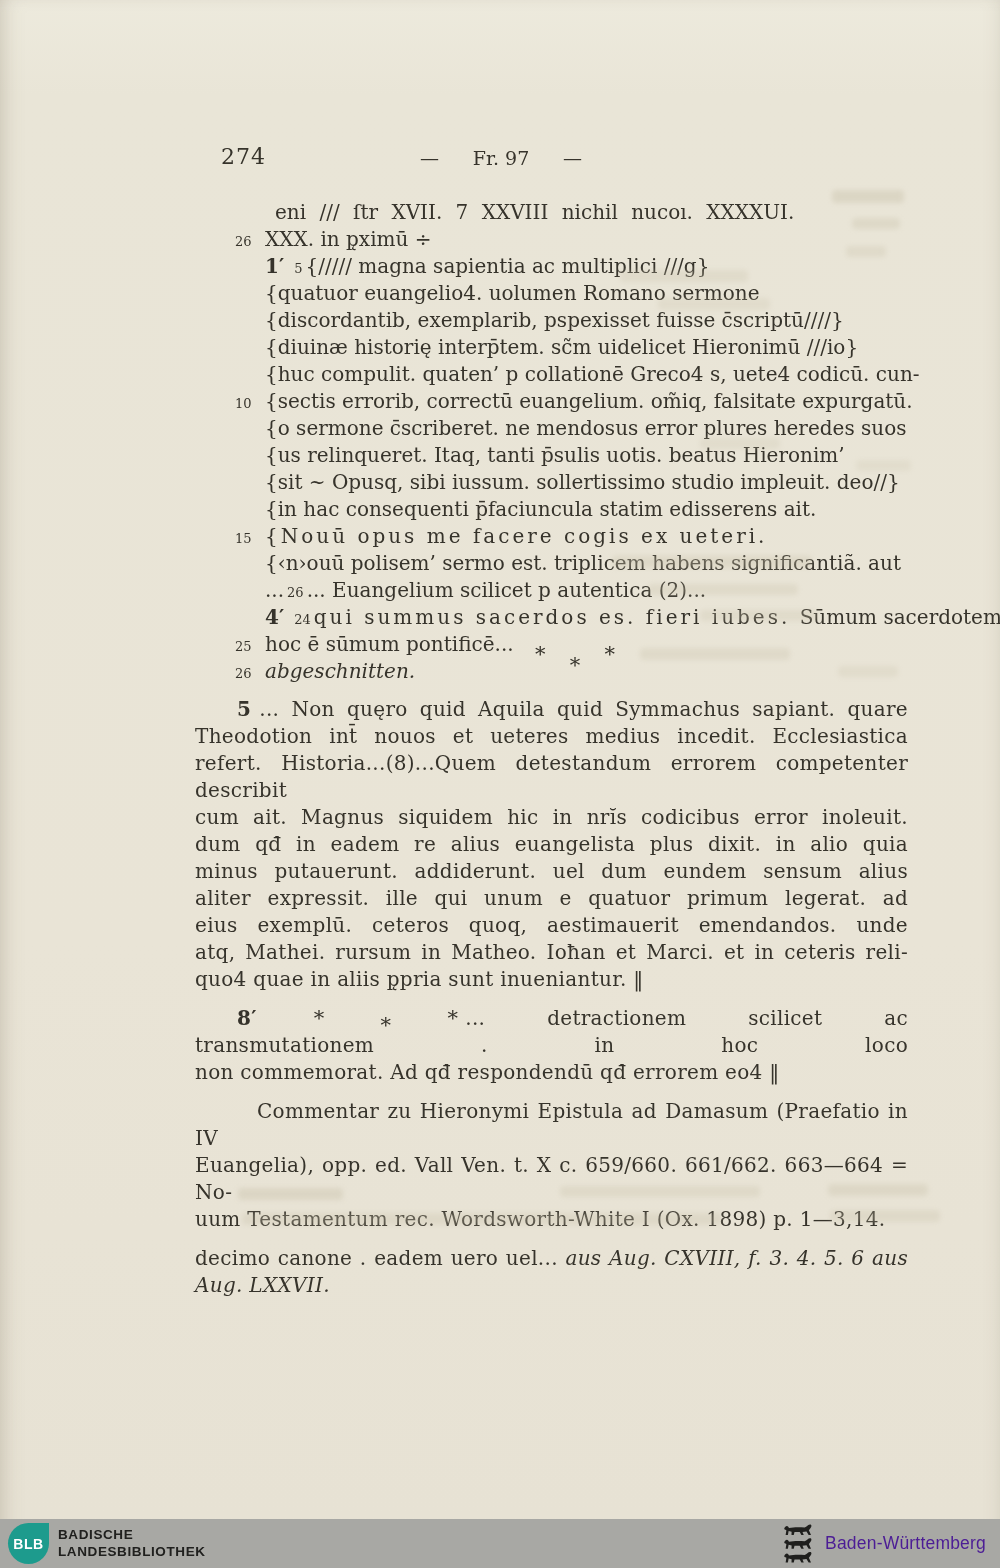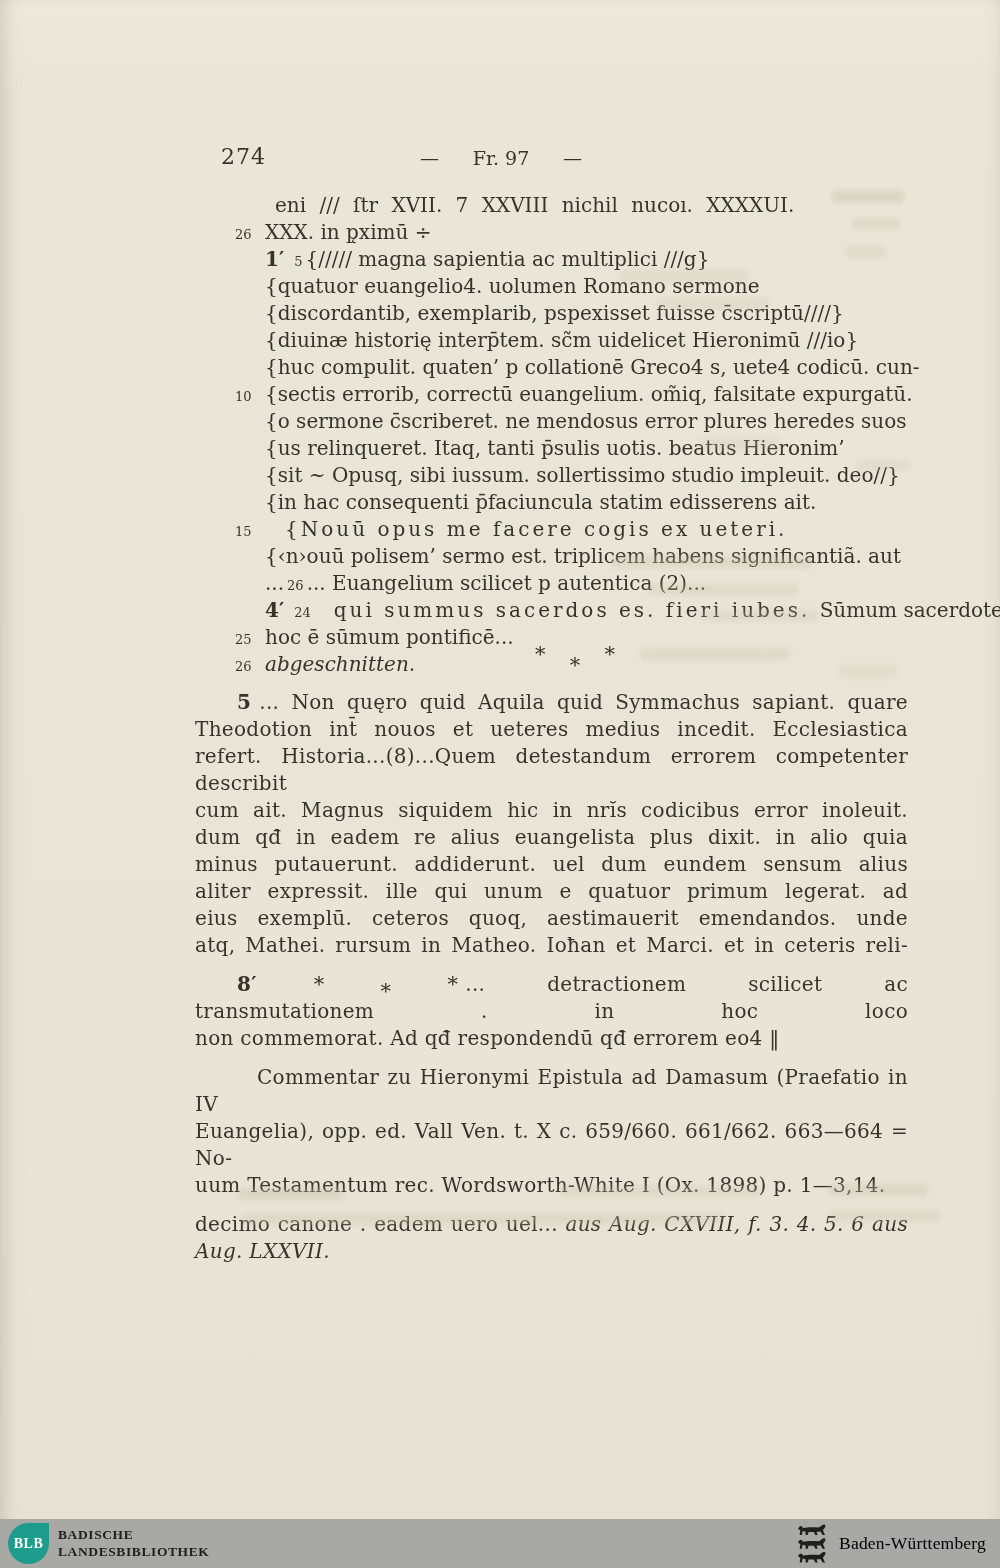--- a/index.html
+++ b/index.html
@@ -8,30 +8,30 @@
     background:linear-gradient(180deg,#edeadd 0%,#e9e5d7 6%,#e9e4d6 60%,#e7e2d4 97%);
     font-family:"DejaVu Serif", serif;
     color:#36332b;
   }
   .scan{position:absolute;inset:0;}
   
   .scan::before{content:"";position:absolute;inset:0;pointer-events:none;
     box-shadow:inset 14px 0 22px -14px rgba(120,110,90,.35), inset -10px 0 20px -14px rgba(120,110,90,.25);}
   .pgnum{position:absolute;left:221px;top:144px;font-size:22px;letter-spacing:1px;}
   .runhead{position:absolute;left:420px;top:147px;width:162px;display:flex;justify-content:space-between;font-size:19px;}
-  .content{position:absolute;left:183px;top:192px;width:737px;font-size:20px;line-height:27px;}
+  .content{position:absolute;left:183px;top:199px;width:737px;font-size:20px;line-height:27px;}
   
   .fragment{margin-left:49px;}
   .frow{display:flex;height:27px;line-height:27px;}
   .fnum{flex:none;width:33px;font-size:13px;padding-top:2px;box-sizing:border-box;padding-left:3px;}
   .ftext{flex:1;white-space:nowrap;}
   .ffol{font-weight:bold;padding-right:7px;}
   .fsub{font-size:13px;padding:0 3px;}
   .r-ws .ftext{word-spacing:7px;padding-left:10px;}
-  .r-sp .fbody{letter-spacing:3px;margin-left:20px;}
+  .r-sp .fbody{letter-spacing:3px;}
   .r-it .fbody{font-style:italic;}
   
   .para{margin:12px;}
   .p5{margin-top:11px;}
   .p8{margin-top:4px;}
   .pline{text-align:justify;text-align-last:justify;letter-spacing:.3px;}
   .pline.last{text-align-last:left;}
   .pline.first.i42{text-indent:42px;}
   .pline.first.i62{text-indent:62px;}
   .lead{font-weight:bold;padding-right:8px;}
@@ -40,28 +40,28 @@
   .rm{font-style:normal;}
   .star{display:inline-block;font-size:21px;margin:0 7px;}
   .star.low{transform:translateY(7px);}
   
   .starcluster{position:absolute;left:535px;top:644px;width:80px;display:flex;justify-content:space-between;font-size:21px;line-height:21px;}
   .starcluster .low{transform:translateY(11px);}
   
   .smudge{position:absolute;background:#c9c2ab;border-radius:4px;filter:blur(2.5px);}
   
   .footer{position:absolute;left:0;bottom:0;width:1000px;height:49px;background:#a8a8a4;
-    font-family:Liberation Serif, serif;display:flex;align-items:center;}
+    font-family:Liberation Sans, sans-serif;display:flex;align-items:center;}
   .blb-logo{position:absolute;left:8px;top:4px;width:41px;height:41px;background:#1d9b8d;
     border-radius:50% 0 50% 50%;display:flex;align-items:center;justify-content:center;}
   .blb-logo span{color:#fff;font-weight:bold;font-size:14px;letter-spacing:.5px;}
   .libname{position:absolute;left:58px;top:8px;color:#20201e;font-weight:bold;font-size:13.5px;line-height:16.5px;letter-spacing:.6px;}
   .stategroup{position:absolute;right:14px;top:0;height:49px;display:flex;align-items:center;}
   .arms{width:34px;height:40px;margin-right:9px;}
-  .statename{color:#000000;font-size:17.5px;letter-spacing:.2px;}
+  .statename{color:#4c1d95;font-size:17.5px;letter-spacing:.2px;}
 </style>
 </head>
 <body>
 
 <div class="scan">
 
   <div class="pgnum">274</div>
   <div class="runhead">
     <span>—</span>
     <span>Fr. 97</span>
@@ -148,20 +148,21 @@
     <div class="para p5">
       <div class="pline first i42"><span class="lead">5</span><span>... Non quęro quid Aquila quid Symmachus sapiant. quare</span></div>
       <div class="pline">Theodotion int̄ nouos et ueteres medius incedit. Ecclesiastica</div>
       <div class="pline">refert. Historia...(8)...Quem detestandum errorem competenter describit</div>
       <div class="pline">cum ait. Magnus siquidem hic in nrĭs codicibus error inoleuit.</div>
       <div class="pline">dum qđ in eadem re alius euangelista plus dixit. in alio quia</div>
       <div class="pline">minus putauerunt. addiderunt. uel dum eundem sensum alius</div>
       <div class="pline">aliter expressit. ille qui unum e quatuor primum legerat. ad</div>
       <div class="pline">eius exemplū. ceteros quoq, aestimauerit emendandos. unde</div>
       <div class="pline">atq, Mathei. rursum in Matheo. Ioħan et Marci. et in ceteris reli-</div>
+      <div class="pline last">quo4 quae in aliis p̨pria sunt inueniantur. ‖</div>
     </div>
 
     <div class="para p8">
       <div class="pline first i42"><span class="lead">8′</span><span class="star">*</span><span class="star low">*</span><span class="star">*</span><span>... detractionem scilicet ac transmutationem . in hoc loco</span></div>
       <div class="pline last">non commemorat. Ad qđ respondendū qđ errorem eo4 ‖</div>
     </div>
 
     <div class="para italic">
       <div class="pline first i62">Commentar zu Hieronymi Epistula ad Damasum (Praefatio in IV</div>
       <div class="pline">Euangelia), opp. ed. Vall Ven. t. X c. 659/660. 661/662. 663—664 = No-</div>

